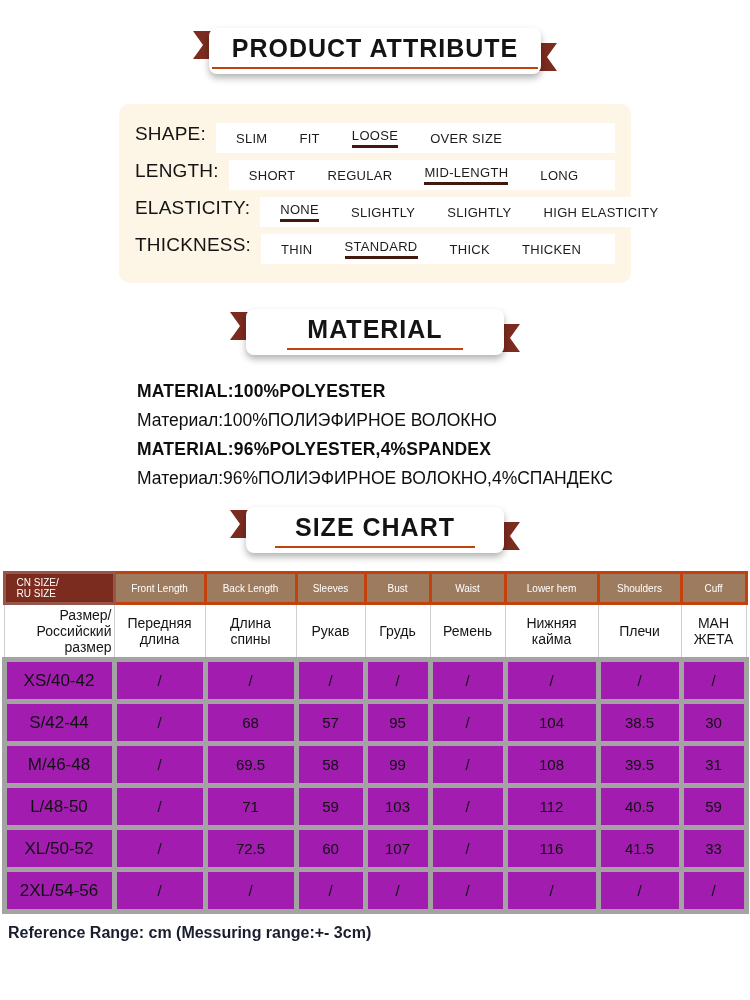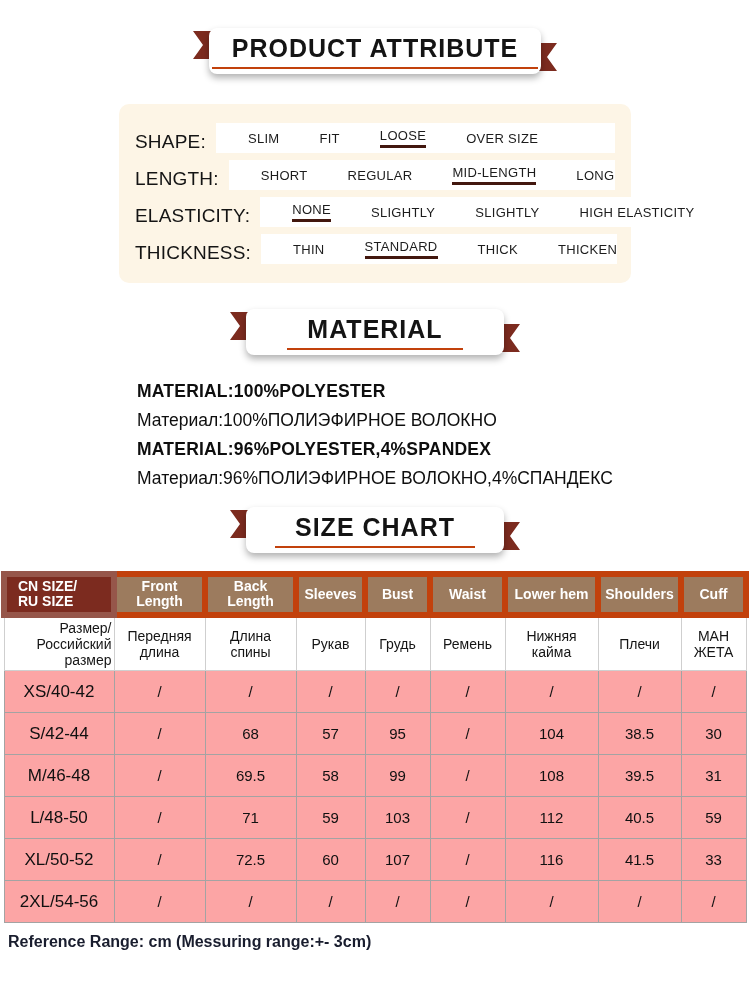--- a/index.html
+++ b/index.html
@@ -44,32 +44,32 @@
 
   
   .attr-box {
     width: 512px;
     margin: 30px auto 0;
     background: #fdf5e6;
     border-radius: 10px;
     padding: 12px 16px;
     box-sizing: border-box;
   }
-  .attr-row { display: flex; align-items: flex-end; margin: 7px 0; }
+  .attr-row { display: flex; align-items: flex-start; margin: 7px 0; }
   .attr-label {
     font-size: 19px; color: #141414; letter-spacing: 0.2px; white-space: nowrap;
   }
   .attr-options {
     flex: 1; margin-left: 10px;
     background: #ffffff;
     height: 30px;
     display: flex; align-items: center;
     justify-content: flex-start;
-    gap: 40px;
-    padding-left: 32px;
+    gap: 32px;
+    padding-left: 20px;
   }
   .attr-option {
     font-size: 13px; color: #1c1c1c; letter-spacing: 0.3px; white-space: nowrap;
   }
   .attr-option.selected {
     border-bottom: 3px solid #42170e;
     padding-bottom: 2px;
   }
 
   
@@ -87,41 +87,41 @@
     width: 742px;
     margin: 18px auto 0;
   }
   .size-table th, .size-table td {
     text-align: center; vertical-align: middle;
     padding: 2px; box-sizing: border-box;
     white-space: pre-line;
   }
   .size-table tr.hdr-en th {
     background: #9c7b5e; color: #ffffff;
-    font-size: 14px; font-weight: bold;
+    font-size: 10px; font-weight: normal;
     height: 31px; line-height: 1.1;
-    border: 6px solid #c2410c;
+    border: 3px solid #c2410c;
   }
   .size-table tr.hdr-en th.first {
     background: #7c2b1f;
     border-color: #96564a;
     text-align: left; padding-left: 11px;
   }
   .size-table tr.hdr-ru td {
     font-size: 14px; color: #151515;
     height: 44px; line-height: 1.15;
     border: 1px solid #cfcfcf;
     background: #ffffff;
   }
   .size-table tr.hdr-ru td.first { text-align: right; padding-left: 6px; }
   .size-table tbody td {
     font-size: 15px; color: #101010;
     height: 42px;
-    border: 1px solid #a3a3a3;
-    background: #fca5a5;
+    border: 5px solid #a3a3a3;
+    background: #a21caf;
   }
   .size-table tbody td.first { font-size: 17px; }
 
   
   .footer { margin: 10px 0 0 8px; color: #191d2e; font-weight: bold; }
   .footer-line1 { font-size: 16px; }
   .footer-line2 { font-size: 15px; margin-top: 13px; }
 </style>
 </head>
 <body>

